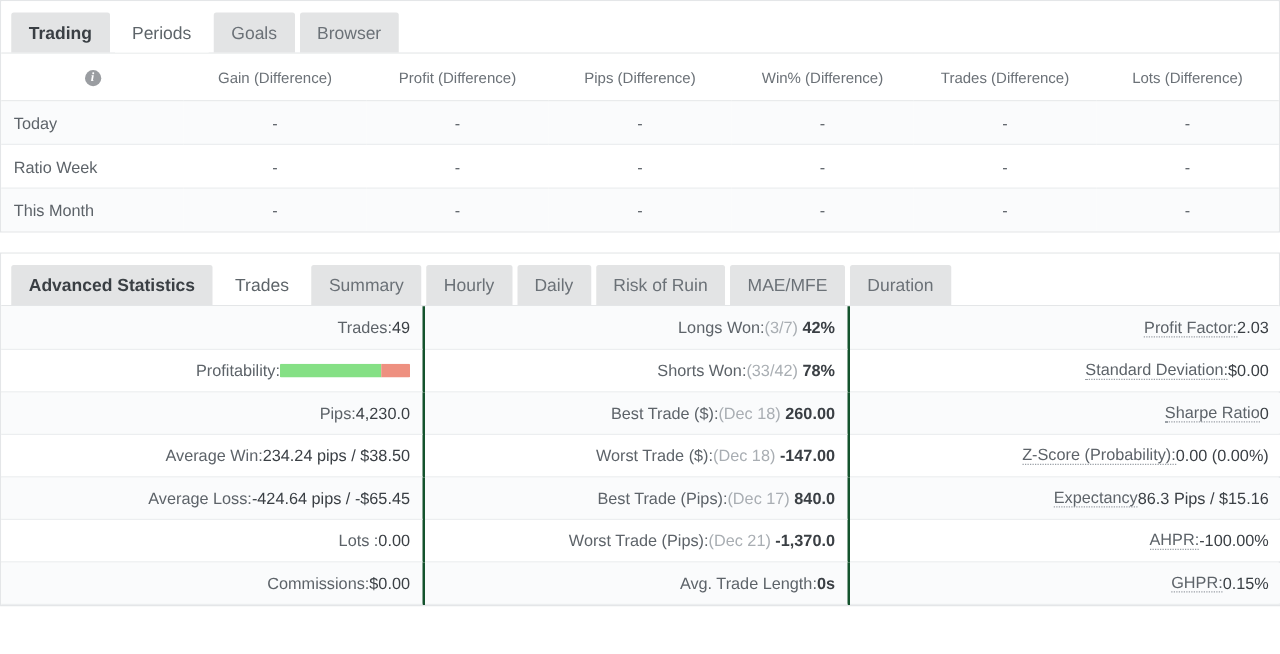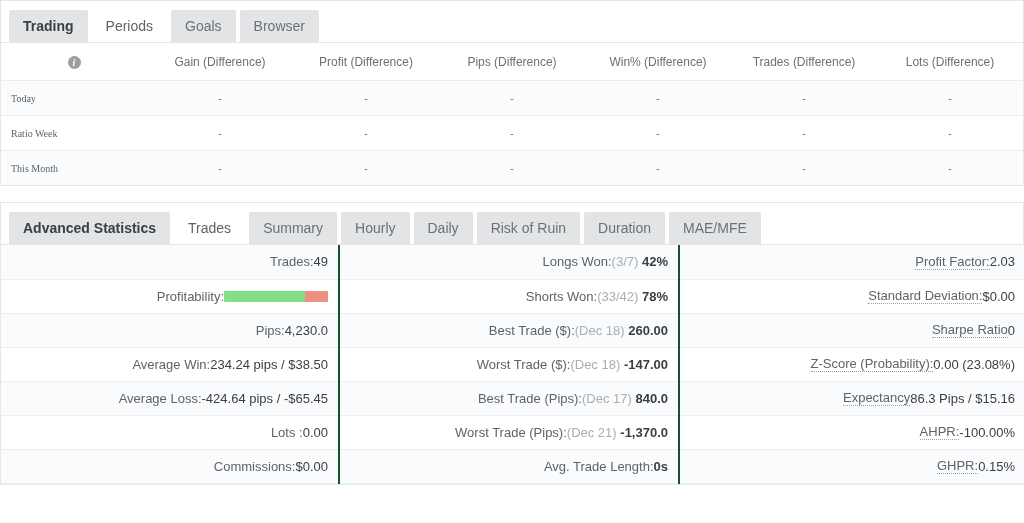--- a/index.html
+++ b/index.html
@@ -71,26 +71,25 @@
     color: #6b7177;
     height: 37px;
     text-align: center;
     border-bottom: 1px solid #e9ebec;
     background: #ffffff;
     padding: 0;
   }
   table.grid th.first { width: 146px; }
   table.grid td {
     height: 34px;
-    font-size: 10px;
+    font-size: 13px;
     color: #5d6369;
     text-align: center;
     border-bottom: 1px solid #eceef0;
     padding: 0;
-    font-family: Liberation Serif, serif;
   }
   table.grid td.label {
     text-align: left;
     padding-left: 10px;
     color: #5d6369;
   }
   table.grid tbody tr:nth-child(odd) td { background: #fafbfc; }
   table.grid tbody tr:nth-child(even) td { background: #ffffff; }
   table.grid tbody tr:last-child td { border-bottom: none; }
 
@@ -228,22 +227,22 @@
 
 <div class="panel">
 
   <div class="tabstrip">
     <div class="tab bold">Advanced Statistics</div>
     <div class="tab active">Trades</div>
     <div class="tab">Summary</div>
     <div class="tab">Hourly</div>
     <div class="tab">Daily</div>
     <div class="tab">Risk of Ruin</div>
+    <div class="tab">MAE/MFE</div>
     <div class="tab">Duration</div>
-    <div class="tab">MAE/MFE</div>
   </div>
 
   <table class="stats">
     <colgroup>
       <col style="width:338px">
       <col style="width:340px">
       <col style="width:346px">
     </colgroup>
     <tbody>
 
@@ -334,21 +333,21 @@
             <span class="st-label">Worst Trade ($):</span>
             <span class="st-val">
               <span class="muted">(Dec 18)</span>
               <span class="strong">-147.00</span>
             </span>
           </div>
         </td>
         <td class="sep">
           <div class="st-row">
             <span class="st-label hinted">Z-Score (Probability):</span>
-            <span class="st-val">0.00 (23.08%)</span>
+            <span class="st-val">0.00 (0.00%)</span>
           </div>
         </td>
       </tr>
 
       <tr>
         <td>
           <div class="st-row">
             <span class="st-label">Average Loss:</span>
             <span class="st-val">-424.64 pips / -$65.45</span>
           </div>

